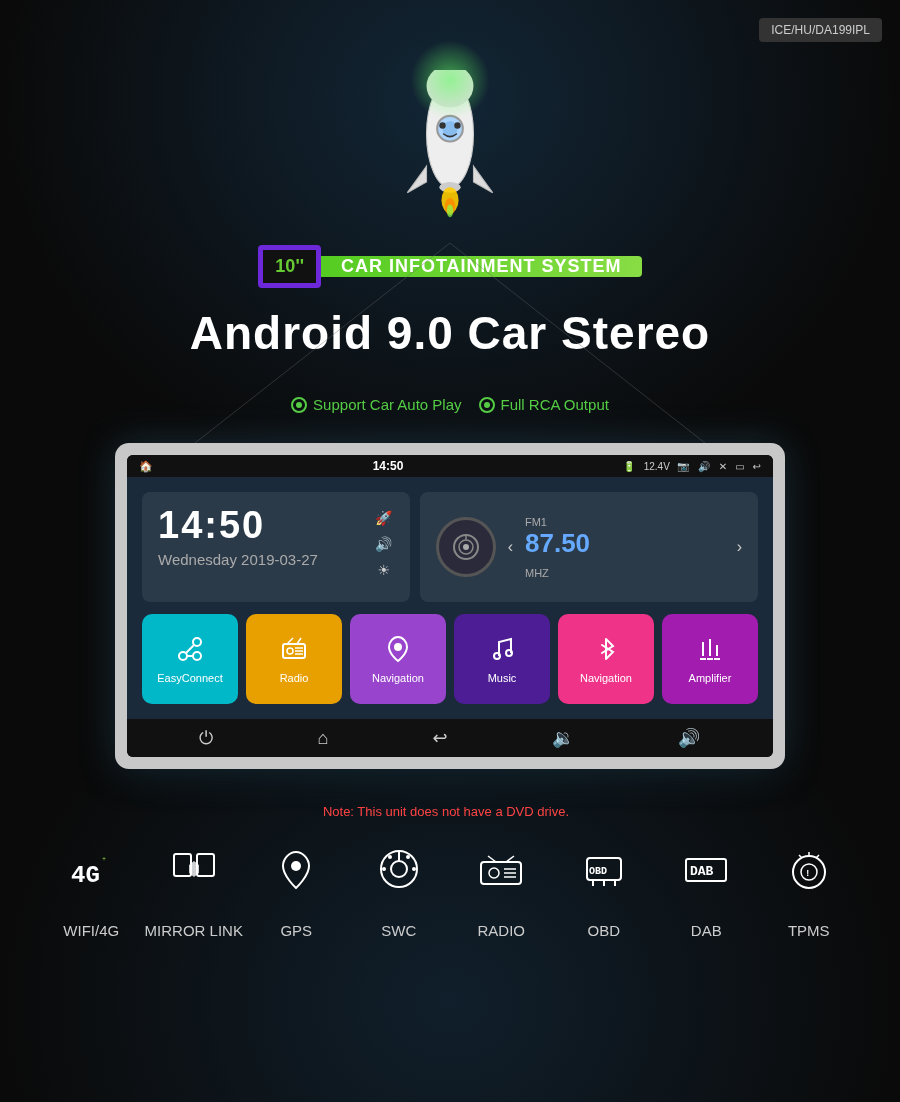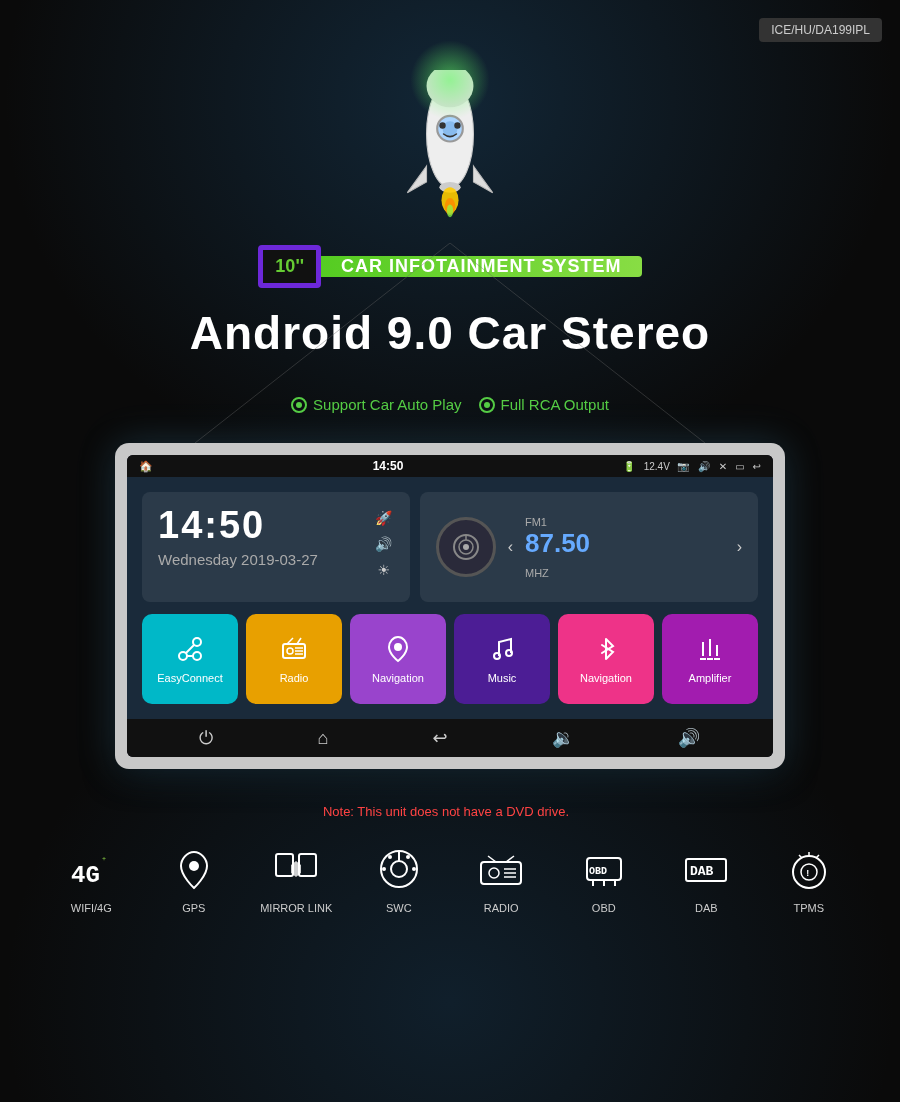--- a/index.html
+++ b/index.html
@@ -354,22 +354,23 @@
     .feature-grid-icon {
       width: 50px;
       height: 50px;
       display: flex;
       align-items: center;
       justify-content: center;
       font-family: Liberation Mono, monospace;
     }
     .feature-grid-label {
       color: #ccc;
-      font-size: 11px;
+      font-size: 15px;
       text-align: left;
+      margin-top: 20px;
     }
 
     
     .clock-inner {
       display: flex;
       align-items: flex-start;
       justify-content: space-between;
       width: 100%;
     }
     .clock-left { flex: 1; }
@@ -596,36 +597,36 @@
           <text x="5" y="38" font-size="24" fill="white" font-weight="bold">4G</text>
           <text x="35" y="20" font-size="10" fill="#88cc44">⁺</text>
         </svg>
       </div>
       <span class="feature-grid-label">WIFI/4G</span>
     </div>
 
     <div class="feature-grid-item">
       <div class="feature-grid-icon">
         <svg width="50" height="50" viewBox="0 0 50 50">
-          <path d="M25 8 C18 8 12 15 12 22 C12 32 25 44 25 44 C25 44 38 32 38 22 C38 15 32 8 25 8 Z" fill="none" stroke="white" stroke-width="2"></path>
-          <circle cx="25" cy="22" r="5" fill="white"></circle>
-        </svg>
-      </div>
-      <span class="feature-grid-label">GPS</span>
-    </div>
-
-    <div class="feature-grid-item">
-      <div class="feature-grid-icon">
-        <svg width="50" height="50" viewBox="0 0 50 50">
           <rect x="5" y="10" width="17" height="22" rx="2" fill="none" stroke="white" stroke-width="2"></rect>
           <rect x="28" y="10" width="17" height="22" rx="2" fill="none" stroke="white" stroke-width="2"></rect>
           <polygon points="20,21 25,17 30,21 30,29 25,33 20,29" fill="white" opacity="0.8"></polygon>
         </svg>
       </div>
       <span class="feature-grid-label">MIRROR LINK</span>
+    </div>
+
+    <div class="feature-grid-item">
+      <div class="feature-grid-icon">
+        <svg width="50" height="50" viewBox="0 0 50 50">
+          <path d="M25 8 C18 8 12 15 12 22 C12 32 25 44 25 44 C25 44 38 32 38 22 C38 15 32 8 25 8 Z" fill="none" stroke="white" stroke-width="2"></path>
+          <circle cx="25" cy="22" r="5" fill="white"></circle>
+        </svg>
+      </div>
+      <span class="feature-grid-label">GPS</span>
     </div>
 
     <div class="feature-grid-item">
       <div class="feature-grid-icon">
         <svg width="50" height="50" viewBox="0 0 50 50">
           <circle cx="25" cy="25" r="18" fill="none" stroke="white" stroke-width="2"></circle>
           <circle cx="25" cy="25" r="8" fill="none" stroke="white" stroke-width="2"></circle>
           <line x1="25" y1="7" x2="25" y2="17" stroke="white" stroke-width="2"></line>
           <circle cx="16" cy="13" r="2" fill="white"></circle>
           <circle cx="34" cy="13" r="2" fill="white"></circle>

